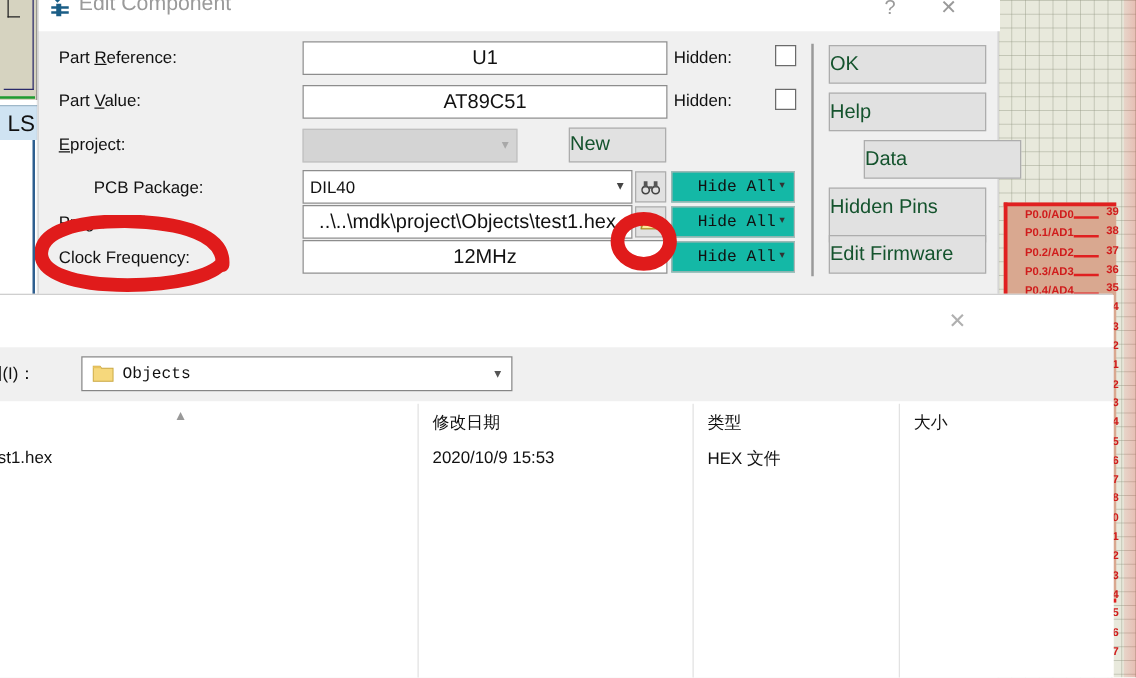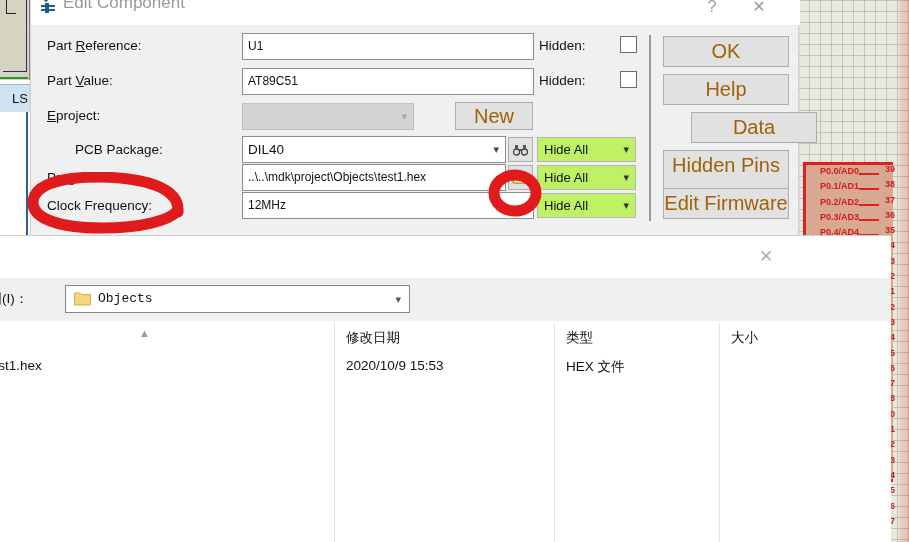--- a/index.html
+++ b/index.html
@@ -74,21 +74,21 @@
   .ls-trace {
     position: absolute; left: 6px; top: 0; width: 10px; height: 14px;
     border-left: 1px solid #222; border-bottom: 1px solid #222;
   }
   .ls-green {
     position: absolute; left: 0; top: 77px; width: 28px; height: 2px; background: #1f9b2f;
   }
   .ls-tab {
     position: absolute; left: 0; top: 84px; width: 30px; height: 28px;
     background: #cfe3f2; border-top: 1px solid #9fb8c9;
-    font-size: 13px; color: #111; text-align: right;
+    font-size: 18px; color: #111; text-align: right;
     padding-right: 2px; line-height: 28px; font-weight: 500;
   }
   .ls-white {
     position: absolute; left: 0; top: 112px; width: 28px; height: 130px;
     background: #ffffff; border-right: 2px solid #2f5f8f;
   }
   .ls-sel {
     position: absolute; left: 0; top: 168px; width: 27px; height: 20px;
     background: #0a6fd4;
   }
@@ -123,24 +123,25 @@
   .dlg-body { position: absolute; left: 0; top: 46px; width: 769px; height: 216px; }
 
   .fld-label {
     position: absolute; font-size: 13.5px; color: #111;
     font-family: "Liberation Sans", sans-serif; white-space: nowrap;
   }
   .fld-label u { text-decoration: underline; }
 
   .txt-input {
     position: absolute; height: 27px; background: #ffffff;
-    border: 1px solid #8d8d8d; font-size: 12px; color: #111;
+    border: 1px solid #8d8d8d; font-size: 16px; color: #111;
     padding: 0 5px; line-height: 25px;
     font-family: "Liberation Sans", sans-serif; white-space: nowrap;
     overflow: hidden;
+    text-align: center;
   }
   .combo {
     position: absolute; height: 27px; background: #ffffff;
     border: 1px solid #8d8d8d; font-size: 13.5px; color: #111;
     padding: 0 5px; line-height: 25px;
     font-family: "Liberation Sans", sans-serif;
   }
   .combo.disabled { background: #d4d4d4; border-color: #c0c0c0; color: #9a9a9a; }
   .combo .chev {
     position: absolute; right: 6px; top: 0; line-height: 25px;
@@ -152,29 +153,30 @@
     position: absolute; font-size: 13.5px; color: #111;
     font-family: "Liberation Sans", sans-serif;
   }
   .chk {
     position: absolute; width: 17px; height: 17px;
     background: #fff; border: 1px solid #6b6b6b;
   }
 
   .btn {
     position: absolute; background: #e1e1e1; border: 1px solid #adadad;
-    font-size: 20px; color: #a16207; text-align: center;
+    font-size: 16px; color: #14532d; 
     font-family: "Liberation Sans", sans-serif; cursor: pointer;
   }
 
   .hide-combo {
     position: absolute; height: 25px; width: 99px;
-    background: #bef264; border: 1px solid #b4b4b4;
+    background: #14b8a6; border: 1px solid #b4b4b4;
     font-size: 13px; color: #111; padding-left: 6px; line-height: 23px;
-    font-family: Liberation Sans, sans-serif;
+    font-family: Liberation Mono, monospace;
+    text-align: center;
   }
   .hide-combo .chev {
     position: absolute; right: 6px; top: 0; line-height: 23px; font-size: 11px; color: #333;
   }
   .vsep {
     position: absolute; width: 2px; background: #9a9a9a;
   }
   .icon-btn {
     position: absolute; width: 25px; height: 25px;
     background: #e1e1e1; border: 1px solid #adadad;

